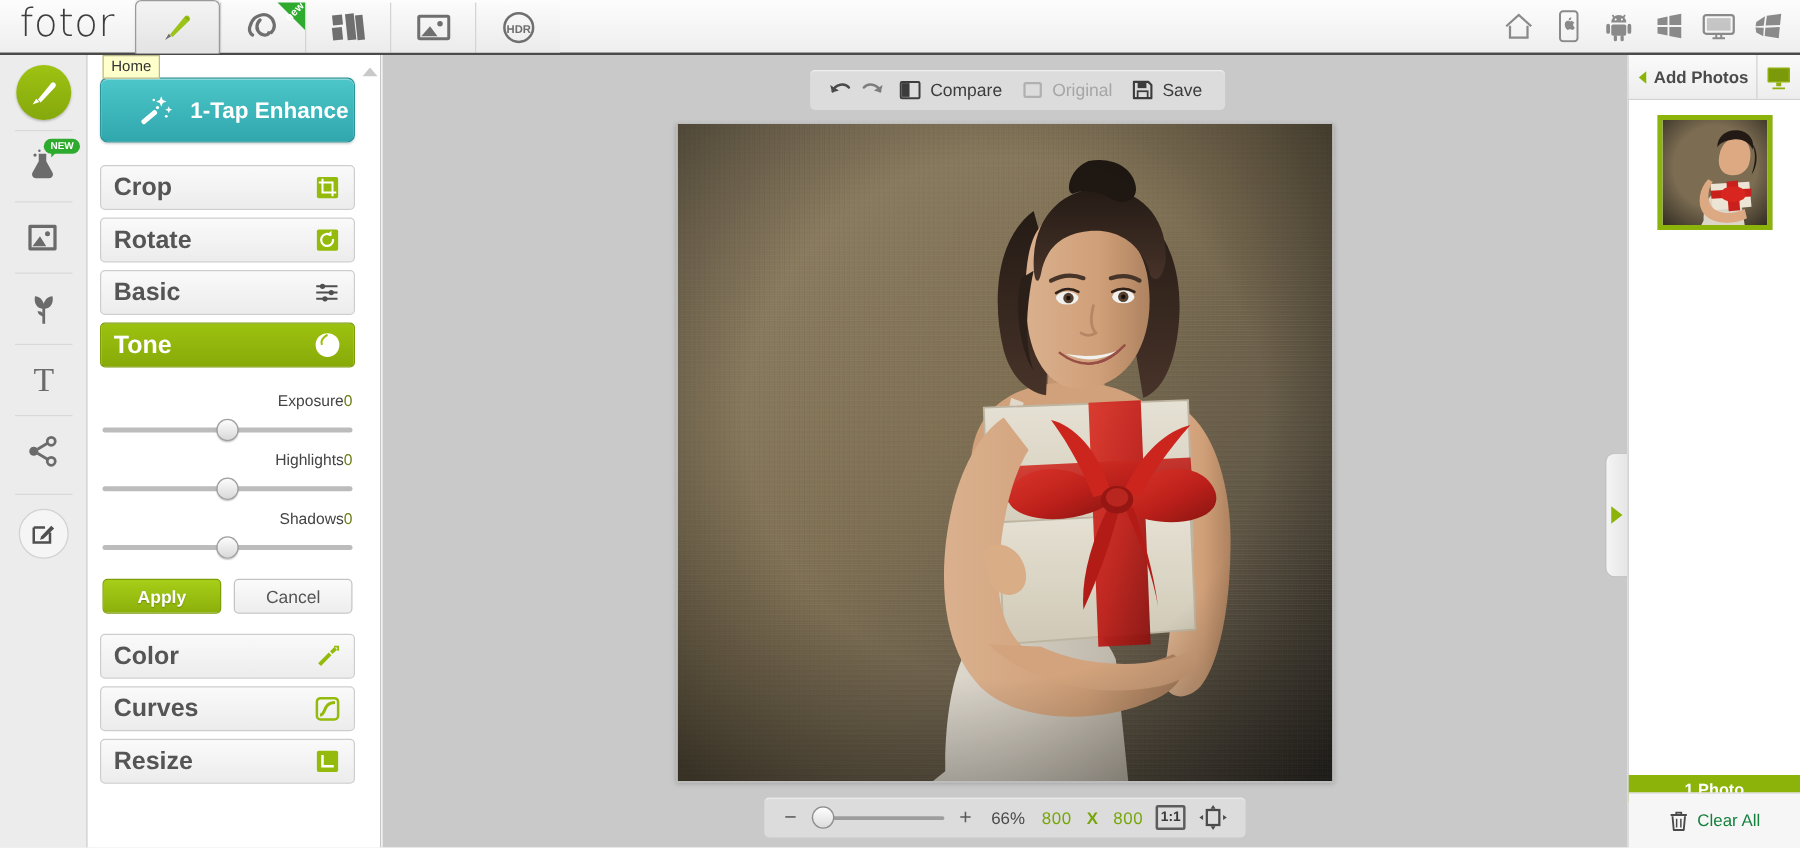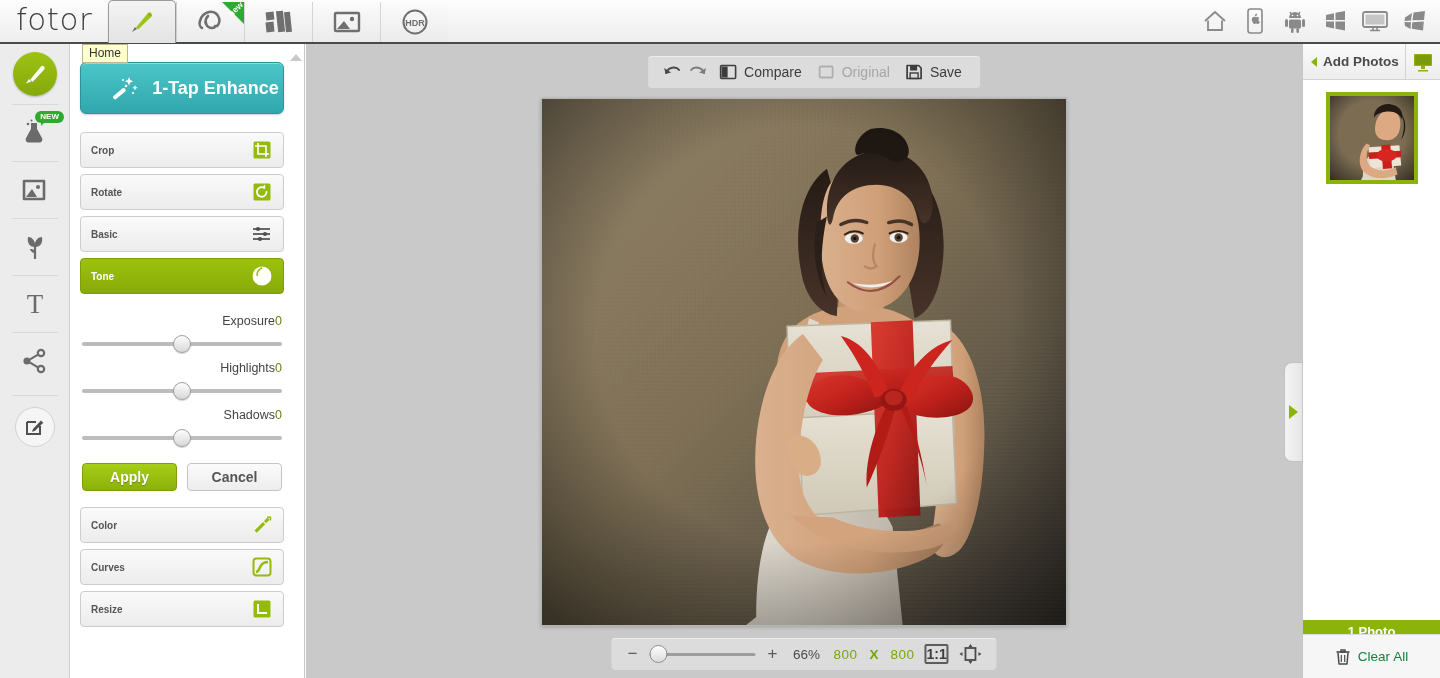--- a/index.html
+++ b/index.html
@@ -108,21 +108,21 @@
     color: #fff; font-size: 18px; font-weight: bold; cursor: pointer;
     box-shadow: inset 0 1px 0 rgba(255,255,255,.35), 0 1px 2px rgba(0,0,0,.18);
     margin-bottom: 18px;
     padding-left: 25px;
   }
   .tool-row {
     width: 204px; height: 36px; margin-bottom: 6px;
     background: linear-gradient(#fafafa,#ececec);
     border: 1px solid #cdcdcd; border-radius: 4px;
     display: flex; align-items: center; padding: 0 10px;
-    font-size: 10px; font-weight: bold; color: #555; cursor: pointer; gap: 44px;
+    font-size: 20px; font-weight: bold; color: #555; cursor: pointer; gap: 44px;
   }
   .tool-row .lbl { flex: 1; }
   .tool-row.active {
     background: linear-gradient(#9cc20f,#88aa09);
     border-color: #7d9e08; color: #fff;
   }
   .tool-row .ic { width: 22px; height: 22px; display:flex; align-items:center; justify-content:center; }
 
   
   .slider-block { width: 204px; padding: 6px 2px 0 2px; }
@@ -149,21 +149,21 @@
   .btn-apply {
     width: 96px; height: 28px; border-radius: 4px;
     background: linear-gradient(#a7ce18,#8cb00b); border: 1px solid #7d9e08;
     color: #fff; font-size: 14px; font-weight: bold; cursor: pointer;
     display:flex; align-items:center; justify-content:center;
     text-shadow: 0 1px 1px rgba(0,0,0,.25);
   }
   .btn-cancel {
     width: 96px; height: 28px; border-radius: 4px;
     background: linear-gradient(#fbfbfb,#ededed); border: 1px solid #c4c4c4;
-    color: #555; font-size: 14px; font-weight: bold; cursor: pointer;
+    color: #555; font-size: 14px; font-weight: normal; cursor: pointer;
     display:flex; align-items:center; justify-content:center;
   }
   .panel-scroll {
     position: absolute; right: 4px; top: 10px; width: 10px; bottom: 10px;
   }
   .panel-scroll .up {
     width: 0; height: 0; margin: 0 auto;
     border-left: 6px solid transparent; border-right: 6px solid transparent;
     border-bottom: 7px solid #c9c9c9;
   }
@@ -210,21 +210,21 @@
   .zb-track .knob {
     position:absolute; top:0; left:0; width:18px; height:18px; border-radius:50%;
     background: linear-gradient(#fefefe,#dcdcdc); border:1px solid #8e8e8e;
   }
   .zb-pct { min-width: 34px; text-align: center; }
   .zb-dim { color: #77a60b; font-weight: normal; letter-spacing: .5px; }
   .zb-x { color: #77a60b; font-weight: bold; margin: 0 2px; }
   .zb-11 {
     width: 24px; height: 20px; border: 2px solid #5c5c5c; border-radius: 2px;
     display:flex; align-items:center; justify-content:center;
-    font-size: 14px; font-weight: bold; color: #3c3c3c; cursor:pointer;
+    font-size: 11px; font-weight: bold; color: #3c3c3c; cursor:pointer;
   }
   .zb-fit { width: 24px; height: 22px; display:flex; align-items:center; justify-content:center; cursor:pointer; }
 
   
   .collapse-handle {
     position: absolute; right: 0; top: 318px; width: 18px; height: 100px;
     background: linear-gradient(90deg,#f4f4f4,#e6e6e6);
     border: 1px solid #c2c2c2; border-right: none;
     border-radius: 8px 0 0 8px;
     display: flex; align-items: center; justify-content: center; cursor: pointer;

